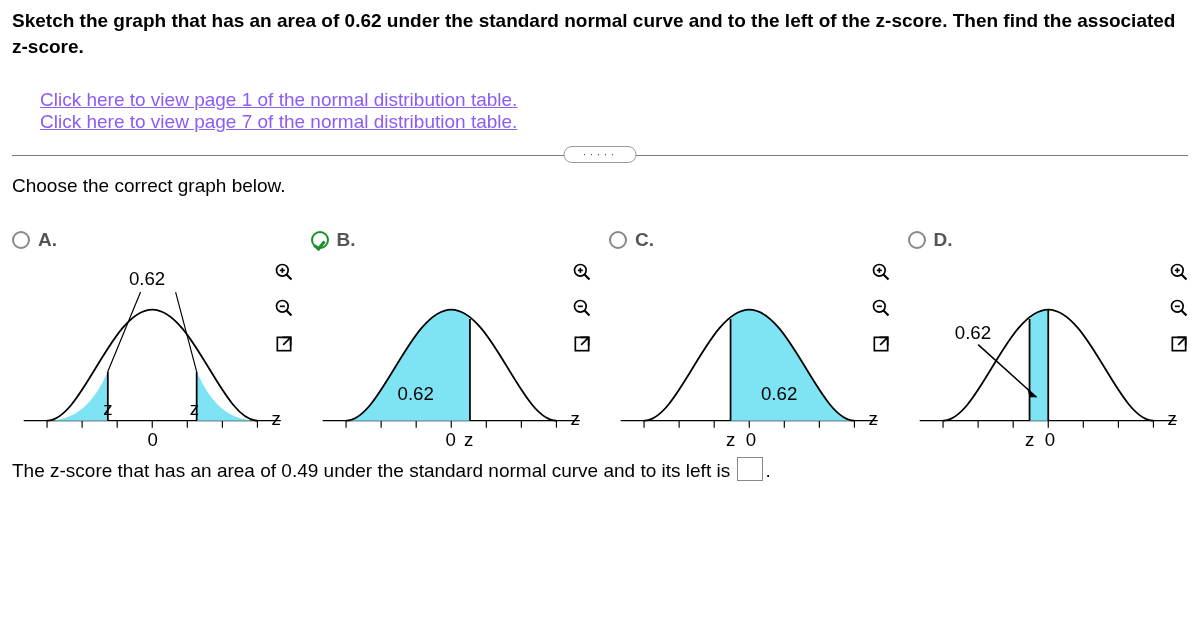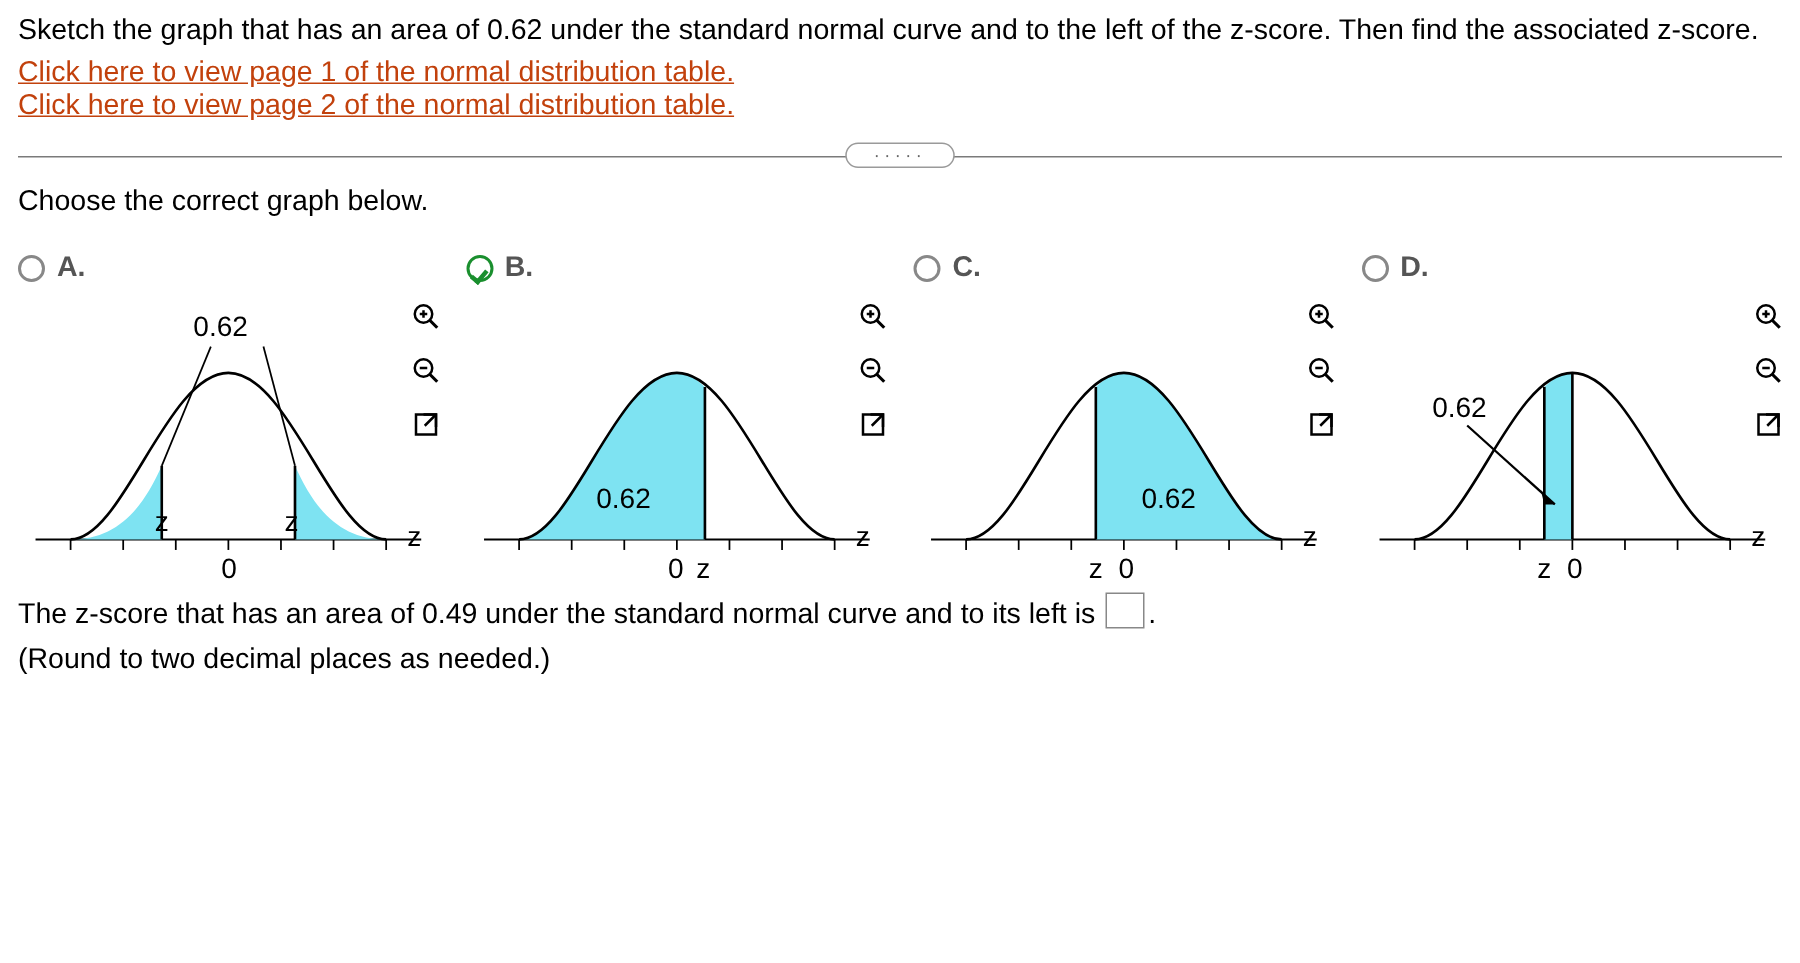--- a/index.html
+++ b/index.html
@@ -5,22 +5,22 @@
   * { box-sizing: border-box; }
   body {
     margin: 0;
     padding: 8px 12px;
     font-family: Arial, Helvetica, sans-serif;
     font-size: 19px;
     color: #000;
     background: #fff;
     width: 1200px;
   }
-  .question-text { line-height: 1.35; margin-bottom: 4px; }
-  .link { color: #c2410c; display: inline-block; }
+  .question-text { line-height: 1.35; margin-bottom: 30px; font-weight: bold; }
+  .link { color: #8b5cf6; display: inline-block; margin-left: 28px; }
   .links { margin-bottom: 16px; }
   .separator-row {
     position: relative;
     height: 12px;
     margin-bottom: 14px;
   }
   .sep-line {
     border-top: 1px solid #7a7a7a;
     position: absolute;
     top: 6px; left: 0; right: 0;
@@ -31,21 +31,21 @@
     transform: translateX(-50%);
     background: #fff;
     border: 1px solid #9a9a9a;
     border-radius: 10px;
     padding: 0px 18px 1px 18px;
     font-size: 12px;
     letter-spacing: 3px;
     color: #666;
     line-height: 14px;
   }
-  .prompt2 { margin-bottom: 22px; }
+  .prompt2 { margin-bottom: 32px; }
   .options {
     display: flex;
     gap: 18px;
     margin-bottom: 24px;
   }
   .option {
     flex: 1;
     position: relative;
   }
   .opt-head {
@@ -99,21 +99,21 @@
   .z-axis-label { font: 16px Arial; fill:#000; }
   .graph-label { font: 16px Arial; fill:#000; }
 </style>
 </head>
 <body>
 
 <div class="question-text">Sketch the graph that has an area of 0.62 under the standard normal curve and to the left of the z-score. Then find the associated z-score.</div>
 
 <div class="links">
   <a href="#" class="link">Click here to view page 1 of the normal distribution table.</a><br>
-  <a href="#" class="link">Click here to view page 2 of the normal distribution table.</a>
+  <a href="#" class="link">Click here to view page 7 of the normal distribution table.</a>
 </div>
 
 <div class="separator-row">
   <div class="sep-line"></div>
   <div class="dots-pill">·····</div>
 </div>
 
 <div class="prompt2">Choose the correct graph below.</div>
 
 <div class="options">
@@ -337,14 +337,13 @@
         <text x="117" y="162" class="z-axis-label">0</text>
         <text x="222" y="144" class="z-axis-label">z</text>
       </svg>
     </div>
   </div>
 
 </div>
 
 <div class="answer-line">
   <span>The z-score that has an area of 0.49 under the standard normal curve and to its left is </span><span class="blank"></span><span>.</span><br>
-  <span>(Round to two decimal places as needed.)</span>
 </div>
 
 </body></html>

